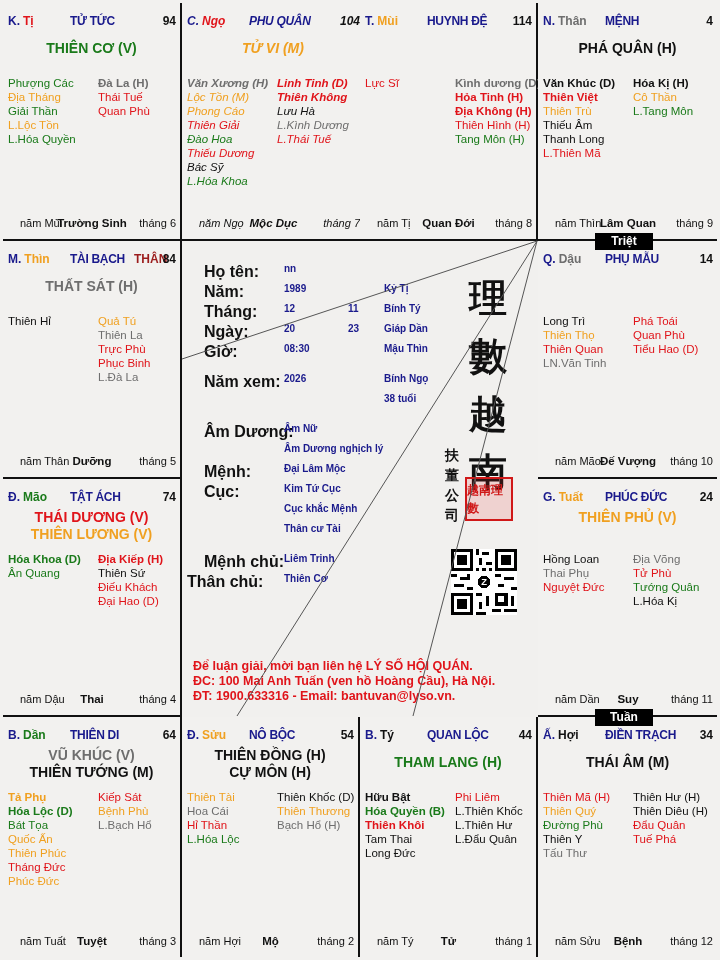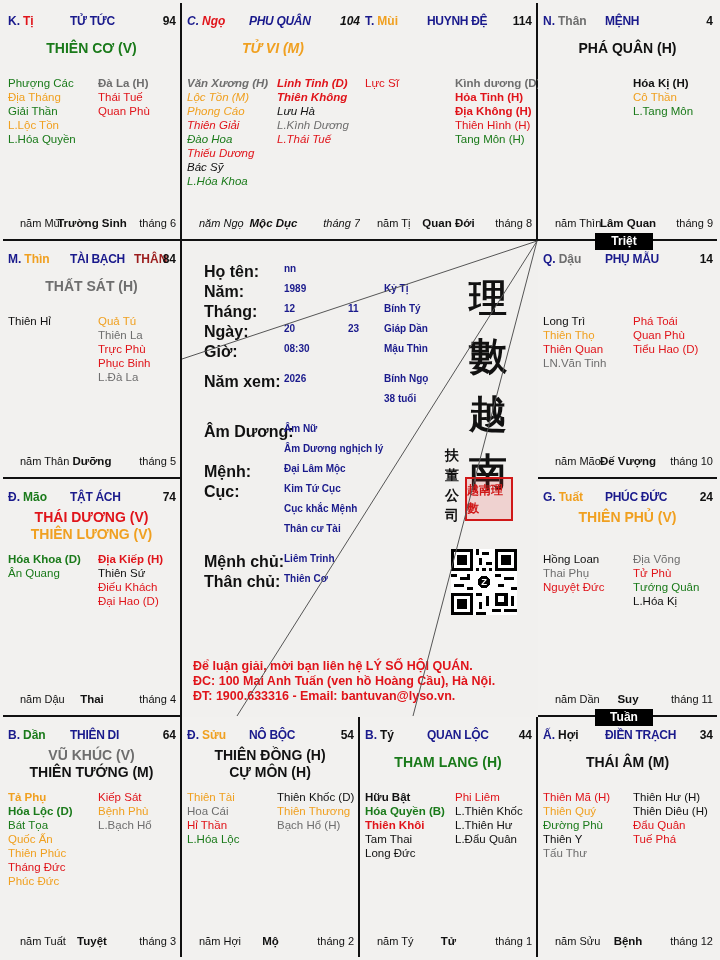--- a/index.html
+++ b/index.html
@@ -130,20 +130,28 @@
     <div class="cell lastcol" style="left: 538px; top: 3px; width: 179px; height: 238px;">
       <div class="hdr">
       <span class="can">N.</span><span class="chi" style="color:#6e6e6e">Thân</span>
       <span class="palace">MỆNH</span>
       
       <span class="num">4</span>
     </div>
     <div class="main" style="top:37px">
       <div style="color:#111111">PHÁ QUÂN (H)</div>
     </div>
+    <div class="stars left">
+      <div class="b" style="color:#111111">Văn Khúc (D)</div>
+        <div class="b" style="color:#e0141a">Thiên Việt</div>
+        <div class="" style="color:#f0a020">Thiên Trù</div>
+        <div class="" style="color:#111111">Thiếu Âm</div>
+        <div class="" style="color:#111111">Thanh Long</div>
+        <div class="" style="color:#e0141a">L.Thiên Mã</div>
+    </div>
     <div class="stars right">
       <div class="b" style="color:#111111">Hóa Kị (H)</div>
         <div class="" style="color:#f0a020">Cô Thần</div>
         <div class="" style="color:#1a7a1a">L.Tang Môn</div>
     </div>
     <div class="ftr">
       <span class="yr">năm Thìn</span>
       <span class="stage">Lâm Quan</span>
       <span class="mo">tháng 9</span>
     </div>
@@ -408,21 +416,21 @@
   <div class="lbl" style="left:24px;top:224px">Mệnh:</div>
   <div class="info" style="left:104px;top:224px">Đại Lâm Mộc</div>
 
   <div class="lbl" style="left:24px;top:244px">Cục:</div>
   <div class="info" style="left:104px;top:244px">Kim Tứ Cục</div>
   <div class="info" style="left:104px;top:264px">Cục khắc Mệnh</div>
   <div class="info" style="left:104px;top:284px">Thân cư Tài</div>
 
   <div class="lbl" style="left:24px;top:314px">Mệnh chủ:</div>
   <div class="info" style="left:104px;top:314px">Liêm Trinh</div>
-  <div class="lbl" style="left:24px;top:334px">Thân chủ:</div>
+  <div class="lbl" style="left:7px;top:334px">Thân chủ:</div>
   <div class="info" style="left:104px;top:334px">Thiên Cơ</div>
 
   <div class="calli">
     <div>理</div>
     <div>數</div>
     <div>越</div>
     <div>南</div>
   </div>
   <div class="small-calli">
     <div>扶</div>

